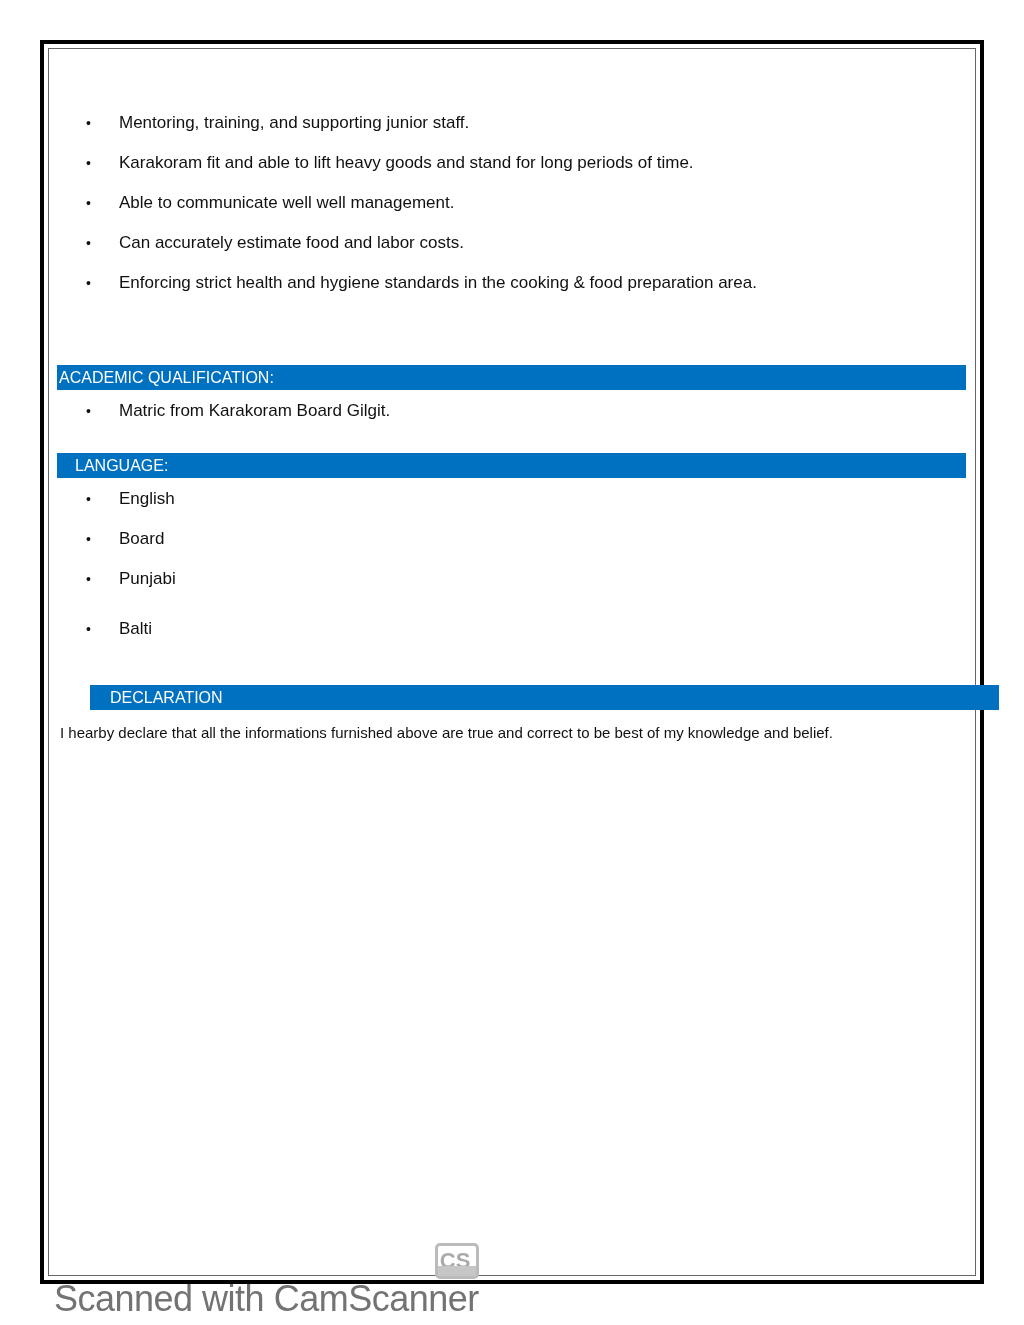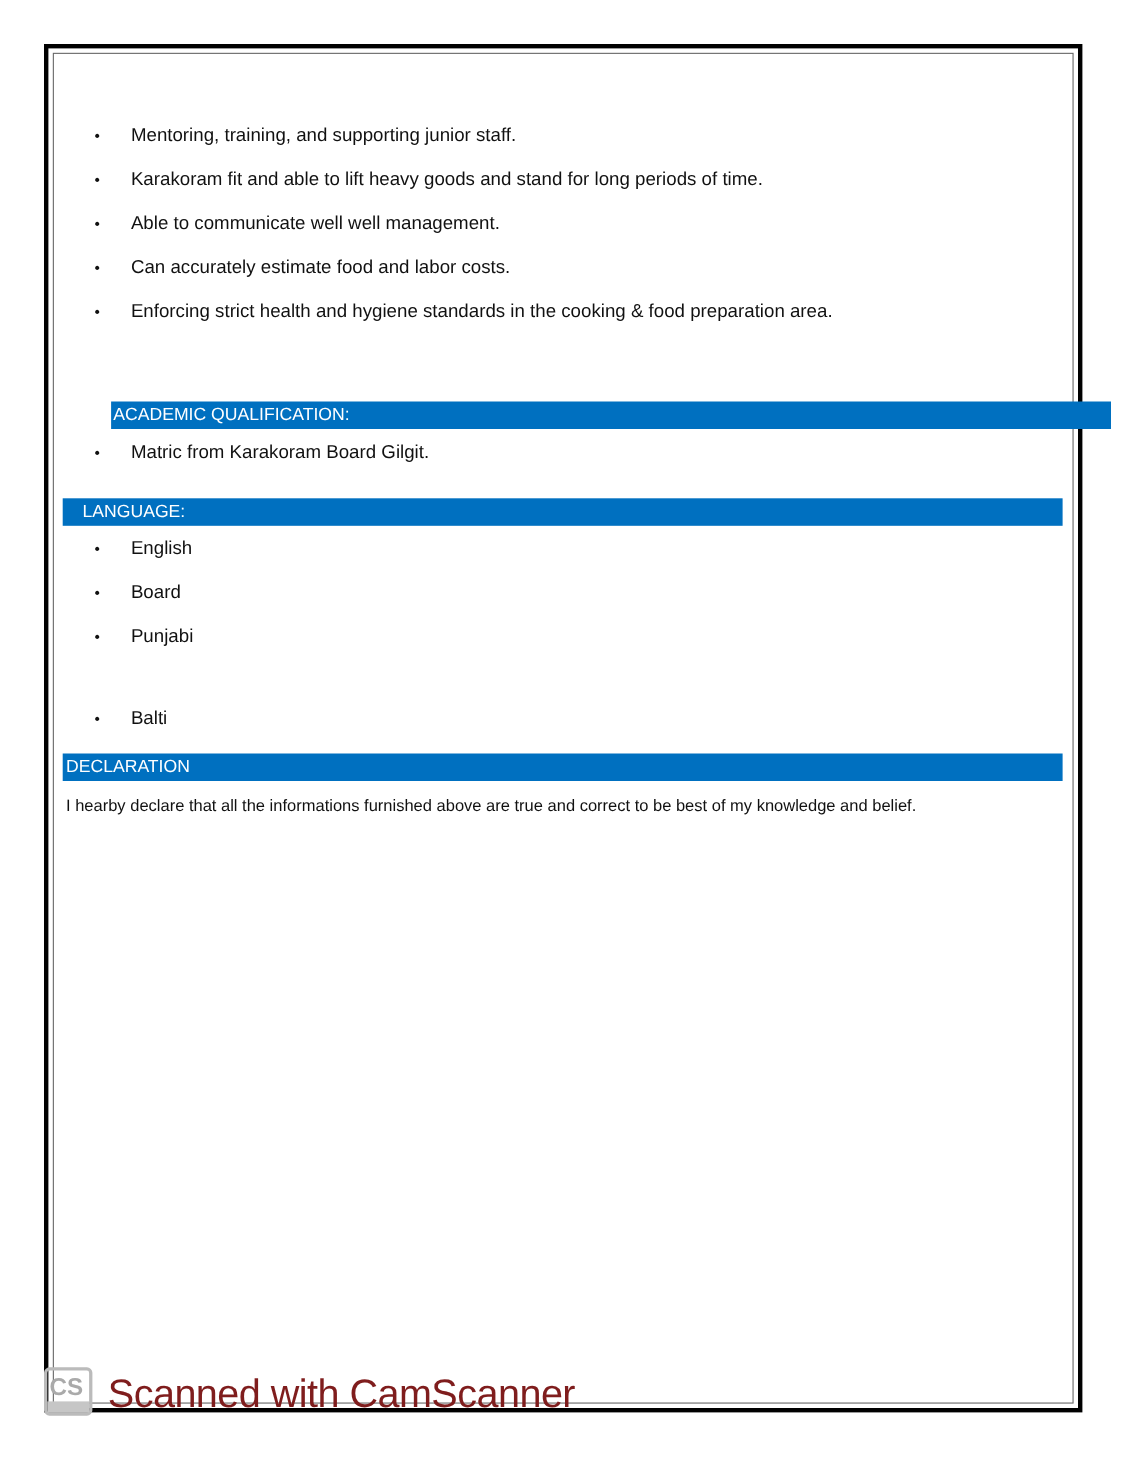--- a/index.html
+++ b/index.html
@@ -7,48 +7,48 @@
            font-family: "Liberation Sans", sans-serif; color: #111; }
     .page-border { position: absolute; left: 40px; top: 40px; width: 944px; height: 1244px;
                    box-sizing: border-box; border: 4px solid #000; }
     .page-border-inner { position: absolute; left: 4px; top: 4px; right: 4px; bottom: 4px;
                          border: 1px solid #666; }
     .bullet-item { position: absolute; left: 86px; font-size: 17px; line-height: 20px; white-space: nowrap; }
     .bullet-item .dot { display: inline-block; width: 33px; font-size: 14px; }
     .section-bar { position: absolute; left: 57px; width: 909px; height: 25px; background: #0070C0;
                    color: #fff; font-size: 16px; line-height: 25px; box-sizing: border-box; }
     .decl { position: absolute; left: 60px; top: 720px; width: 900px; font-size: 15px; line-height: 26px; }
-    .watermark { position: absolute; left: 40px; top: 1243px; height: 44px; display: flex; align-items: flex-end; }
+    .watermark { position: absolute; left: 40px; top: 1243px; height: 44px; display: flex; align-items: flex-end; flex-direction: column; }
     .cs-logo { width: 44px; height: 44px; box-sizing: border-box; border: 3px solid #bbb; border-radius: 5px;
                position: relative; color: #aaa; font-weight: bold; font-size: 22px; line-height: 30px;
                text-align: left; padding-left: 2px; }
     .cs-logo::after { content: ""; position: absolute; left: 0; right: 0; bottom: 0; height: 10px; background: #c6c6c6; }
-    .wm-text { color: #7f1d1d; font-size: 36px; margin-left: 14px; line-height: 40px; letter-spacing: -0.5px; }
+    .wm-text { color: #737373; font-size: 36px; margin-left: 14px; line-height: 40px; letter-spacing: -0.5px; }
   </style>
 </head>
 <body>
 
 <div class="page-border">
   <div class="page-border-inner"></div>
 </div>
 
 <div class="bullet-item" style="top:113px"><span class="dot">•</span><span>Mentoring, training, and supporting junior staff.</span></div>
 <div class="bullet-item" style="top:153px"><span class="dot">•</span><span>Karakoram fit and able to lift heavy goods and stand for long periods of time.</span></div>
 <div class="bullet-item" style="top:193px"><span class="dot">•</span><span>Able to communicate well well management.</span></div>
 <div class="bullet-item" style="top:233px"><span class="dot">•</span><span>Can accurately estimate food and labor costs.</span></div>
 <div class="bullet-item" style="top:273px"><span class="dot">•</span><span>Enforcing strict health and hygiene standards in the cooking &amp; food preparation area.</span></div>
 
-<div class="section-bar" style="top:365px; padding-left:2px;margin-left:44px;">ACADEMIC QUALIFICATION:</div>
+<div class="section-bar" style="top:365px; padding-left:2px;">ACADEMIC QUALIFICATION:</div>
 <div class="bullet-item" style="top:401px"><span class="dot">•</span><span>Matric from Karakoram Board Gilgit.</span></div>
 
 <div class="section-bar" style="top:453px; padding-left:18px;">LANGUAGE:</div>
 <div class="bullet-item" style="top:489px"><span class="dot">•</span><span>English</span></div>
 <div class="bullet-item" style="top:529px"><span class="dot">•</span><span>Board</span></div>
 <div class="bullet-item" style="top:569px"><span class="dot">•</span><span>Punjabi</span></div>
-<div class="bullet-item" style="top:643px"><span class="dot">•</span><span>Balti</span></div>
+<div class="bullet-item" style="top:619px"><span class="dot">•</span><span>Balti</span></div>
 
-<div class="section-bar" style="top:685px; padding-left:3px;">DECLARATION</div>
+<div class="section-bar" style="top:685px; padding-left:20px;margin-left:33px;">DECLARATION</div>
 <div class="decl">I hearby declare that all the informations furnished above are true and correct to be best of my knowledge and belief.</div>
 
 <div class="watermark">
   <div class="cs-logo">CS</div>
   <div class="wm-text">Scanned with CamScanner</div>
 </div>
 
 </body></html>

